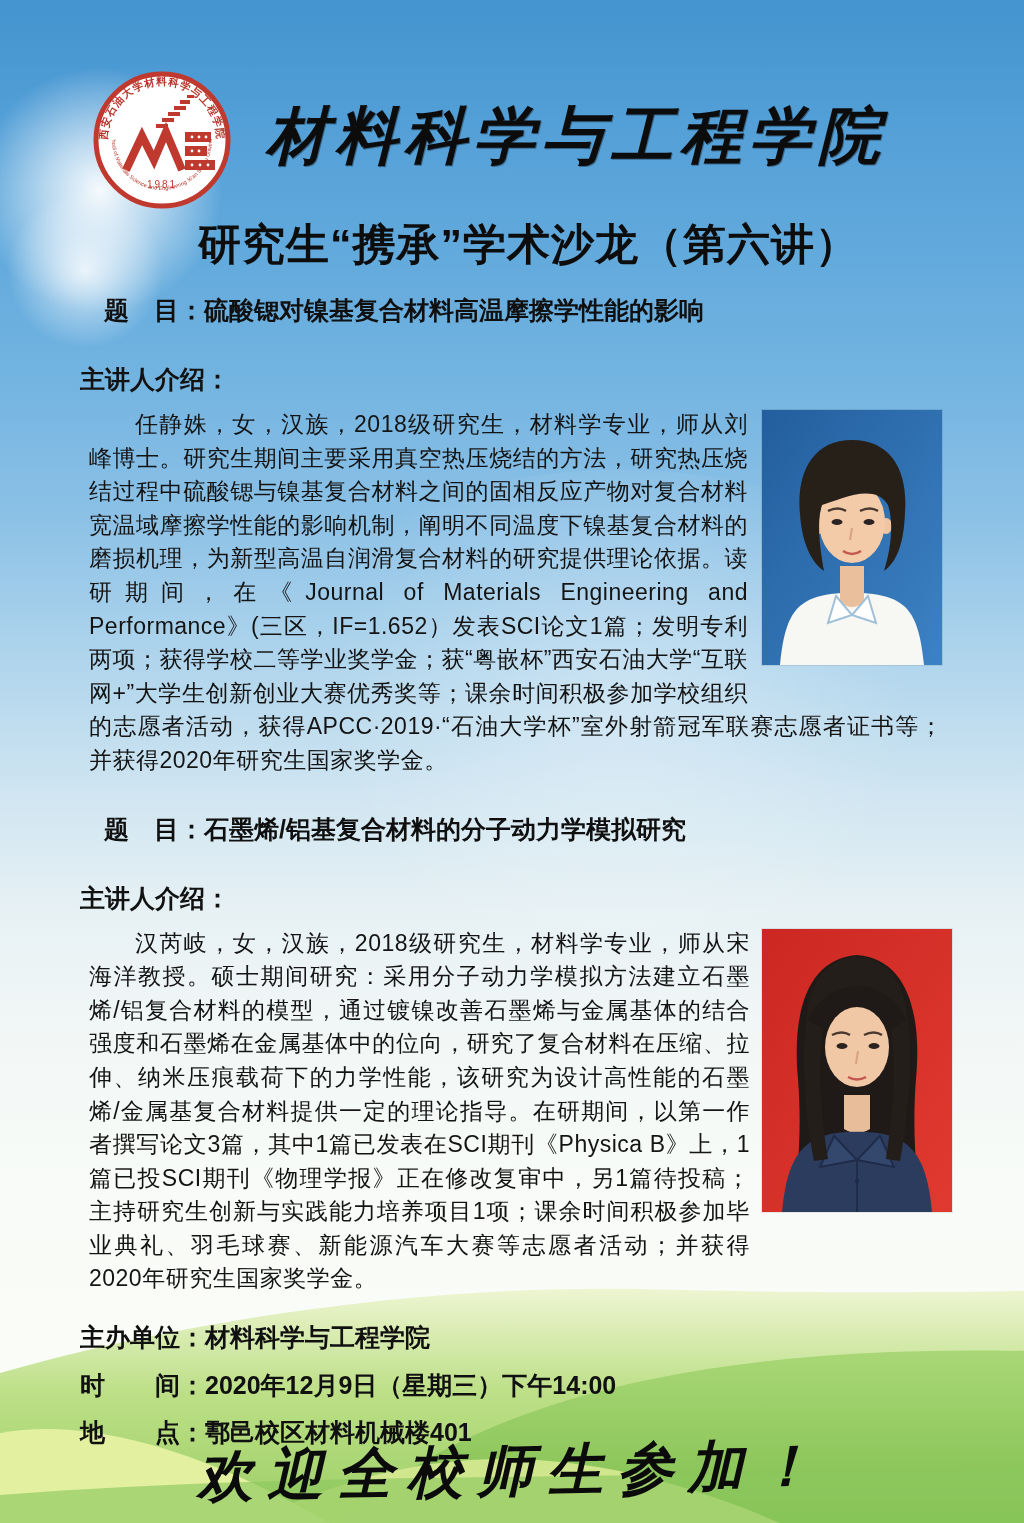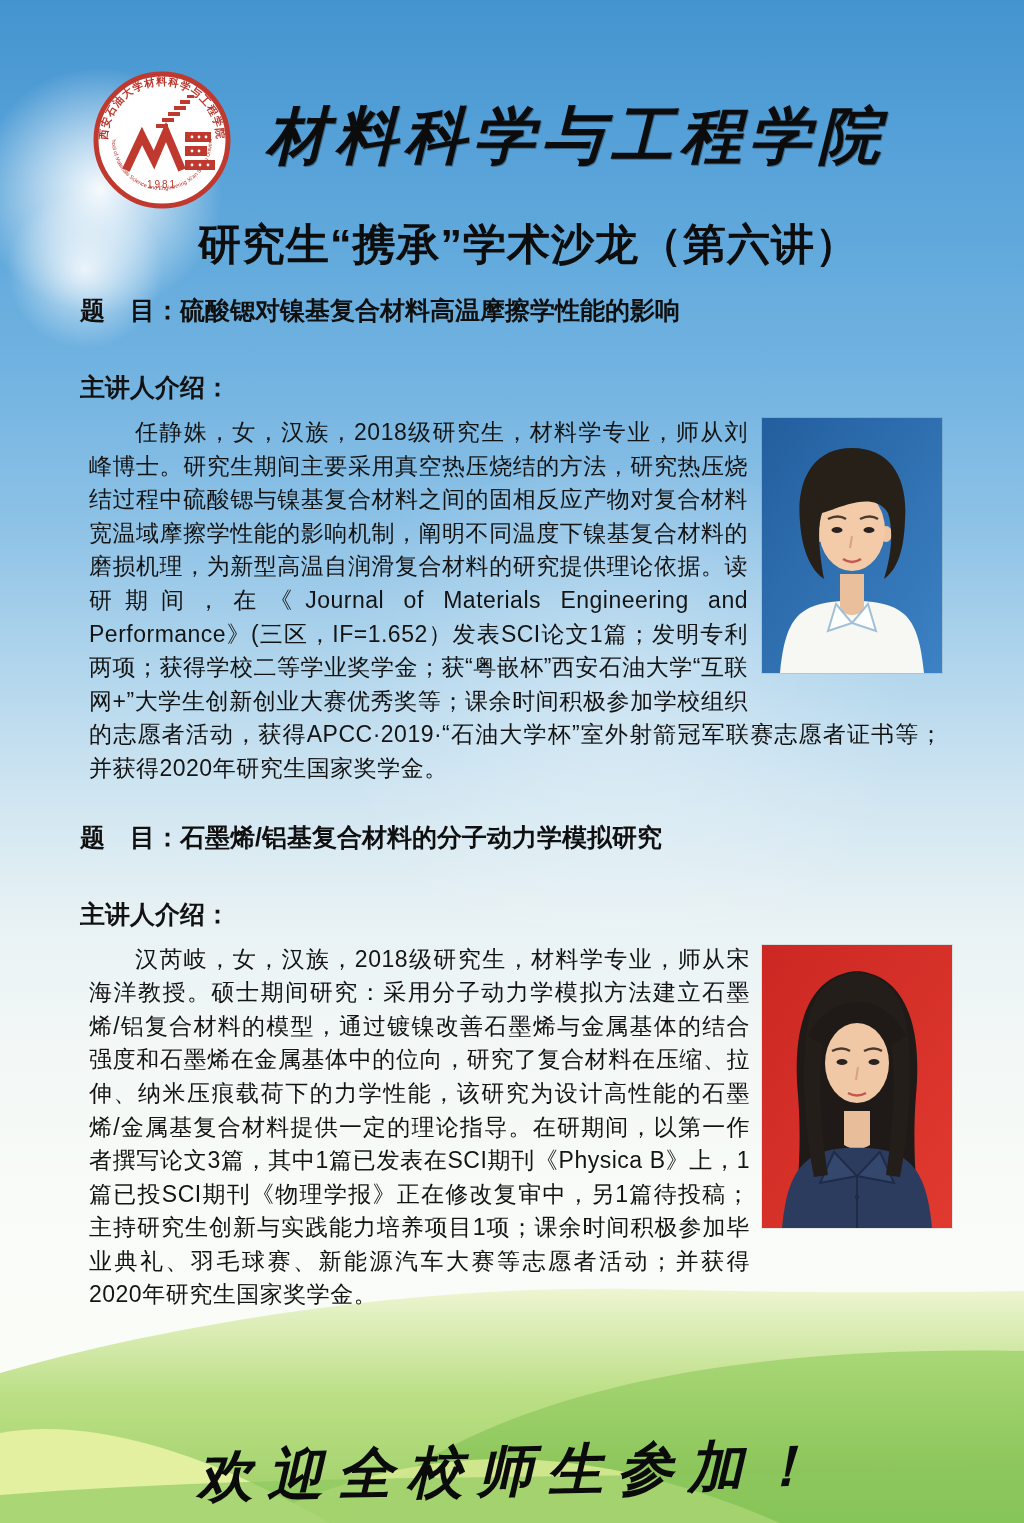--- a/index.html
+++ b/index.html
@@ -28,22 +28,22 @@
     font-family:"DejaVu Serif",serif;font-style:italic;font-weight:bold;
     font-size:62px;letter-spacing:7px;color:#0c0c0c;
     text-shadow:1px 1px 0 rgba(0,0,0,.35);
   }
   .subtitle{
     position:absolute;left:0;right:0;top:216px;text-align:center;
     font-size:43px;font-weight:900;letter-spacing:1px;color:#0d0d0d;padding-left:33px;
   }
 
   .content{position:absolute;left:80px;top:290px;width:872px;}
-  .meta-row{font-size:25px;font-weight:bold;line-height:41px;color:#101010;}
-  .intro-label{margin-top:36px;font-size:25px;font-weight:bold;line-height:40px;}
+  .meta-row{font-size:25px;font-weight:bold;line-height:41px;color:#101010;margin-left:24px;}
+  .intro-label{margin-top:28px;font-size:25px;font-weight:bold;line-height:40px;}
   .para-block{margin-top:3px;}
   .intro-text{
     margin:9px;font-size:23px;line-height:33.6px;letter-spacing:.5px;
     text-align:justify;text-indent:2em;color:#141414;
   }
   .photo{float:right;box-shadow:0 0 0 1px rgba(0,0,0,.08);}
   .photo1{width:180px;height:255px;margin:2px 10px 42px 14px;}
   .photo2{width:190px;height:283px;margin:2px 0 30px 12px;}
   .talk2{margin-top:22px;}
   .clear{clear:both;}
@@ -193,16 +193,21 @@
           <ellipse cx="112" cy="117" rx="5.5" ry="3" fill="#2a2220"></ellipse>
           <path d="M96,122 L94,135" stroke="#d8a37f" stroke-width="2" fill="none"></path>
           <path d="M86,148 Q95,153 104,148" stroke="#c4574f" stroke-width="2.5" fill="none"></path>
         </svg>
         <p class="intro-text">汉芮岐，女，汉族，2018级研究生，材料学专业，师从宋海洋教授。硕士期间研究：采用分子动力学模拟方法建立石墨烯/铝复合材料的模型，通过镀镍改善石墨烯与金属基体的结合强度和石墨烯在金属基体中的位向，研究了复合材料在压缩、拉伸、纳米压痕载荷下的力学性能，该研究为设计高性能的石墨烯/金属基复合材料提供一定的理论指导。在研期间，以第一作者撰写论文3篇，其中1篇已发表在SCI期刊《Physica B》上，1篇已投SCI期刊《物理学报》正在修改复审中，另1篇待投稿；主持研究生创新与实践能力培养项目1项；课余时间积极参加毕业典礼、羽毛球赛、新能源汽车大赛等志愿者活动；并获得2020年研究生国家奖学金。</p>
         <div class="clear"></div>
       </div>
     </section>
   </div>
 
+  <div class="footer">
+    <div class="footer-row"><span>主办单位：</span><span>材料科学与工程学院</span></div>
+    <div class="footer-row"><span>时　　间：</span><span>2020年12月9日（星期三）下午14:00</span></div>
+    <div class="footer-row"><span>地　　点：</span><span>鄠邑校区材料机械楼401</span></div>
+  </div>
 
   <div class="welcome">欢迎全校师生参加！</div>
 
 </div>
 
 </body></html>

